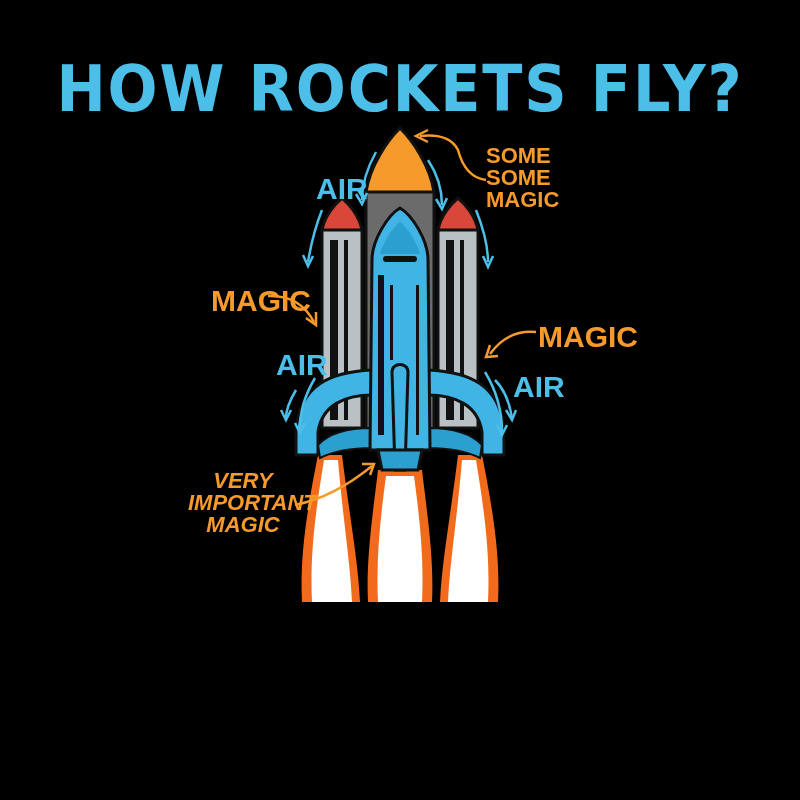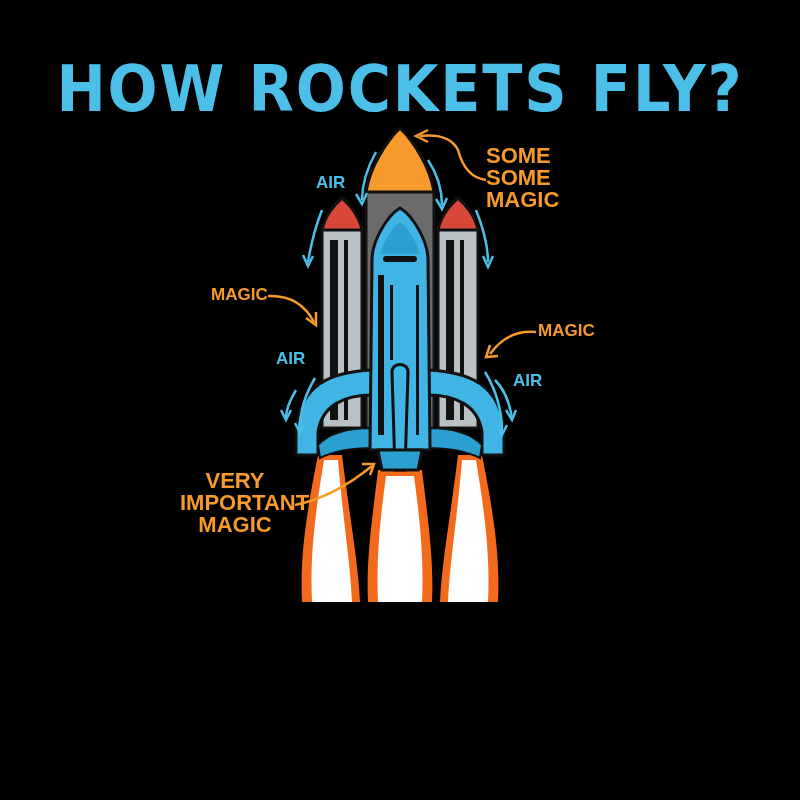--- a/index.html
+++ b/index.html
@@ -5,21 +5,21 @@
     html, body { margin: 0; padding: 0; background: #000; }
     body { width: 800px; height: 800px; position: relative; overflow: hidden; font-family: "DejaVu Sans", sans-serif; }
     .title {
       position: absolute; left: 0; top: 52px; width: 800px; text-align: center;
       font-family: "DejaVu Sans", sans-serif; font-weight: 900; font-size: 64px;
       letter-spacing: 2px; color: #4cbfe9; transform: scaleX(0.92); transform-origin: center;
     }
     .lbl { position: absolute; font-family: "Liberation Sans", sans-serif; font-weight: 700; line-height: 1.0; text-align: center; }
     .orange { color: #f79a2c; }
     .blue { color: #4cbfe9; }
-    .lbl.sm { font-size: 17px; }
+    .lbl.sm { font-size: 30px; }
     .lbl.md { font-size: 22px; }
     svg#art { position: absolute; left: 0; top: 0; }
   </style>
 </head>
 <body>
 
 <div class="title">HOW ROCKETS FLY?</div>
 
 <svg id="art" width="800" height="800" viewBox="0 0 800 800">
 
@@ -105,17 +105,17 @@
   <div>SOME</div>
   <div>MAGIC</div>
 </div>
 
 <div class="lbl blue sm" style="left:316px; top:174px;">AIR</div>
 <div class="lbl orange sm" style="left:211px; top:286px;">MAGIC</div>
 <div class="lbl blue sm" style="left:276px; top:350px;">AIR</div>
 <div class="lbl orange sm" style="left:538px; top:322px;">MAGIC</div>
 <div class="lbl blue sm" style="left:513px; top:372px;">AIR</div>
 
-<div class="lbl orange md" style="left:180px; top:470px; width:110px;">
+<div class="lbl orange md" style="left:188px; top:470px; width:110px;font-style:italic;">
   <div>VERY</div>
   <div>IMPORTANT</div>
   <div>MAGIC</div>
 </div>
 
 </body></html>

